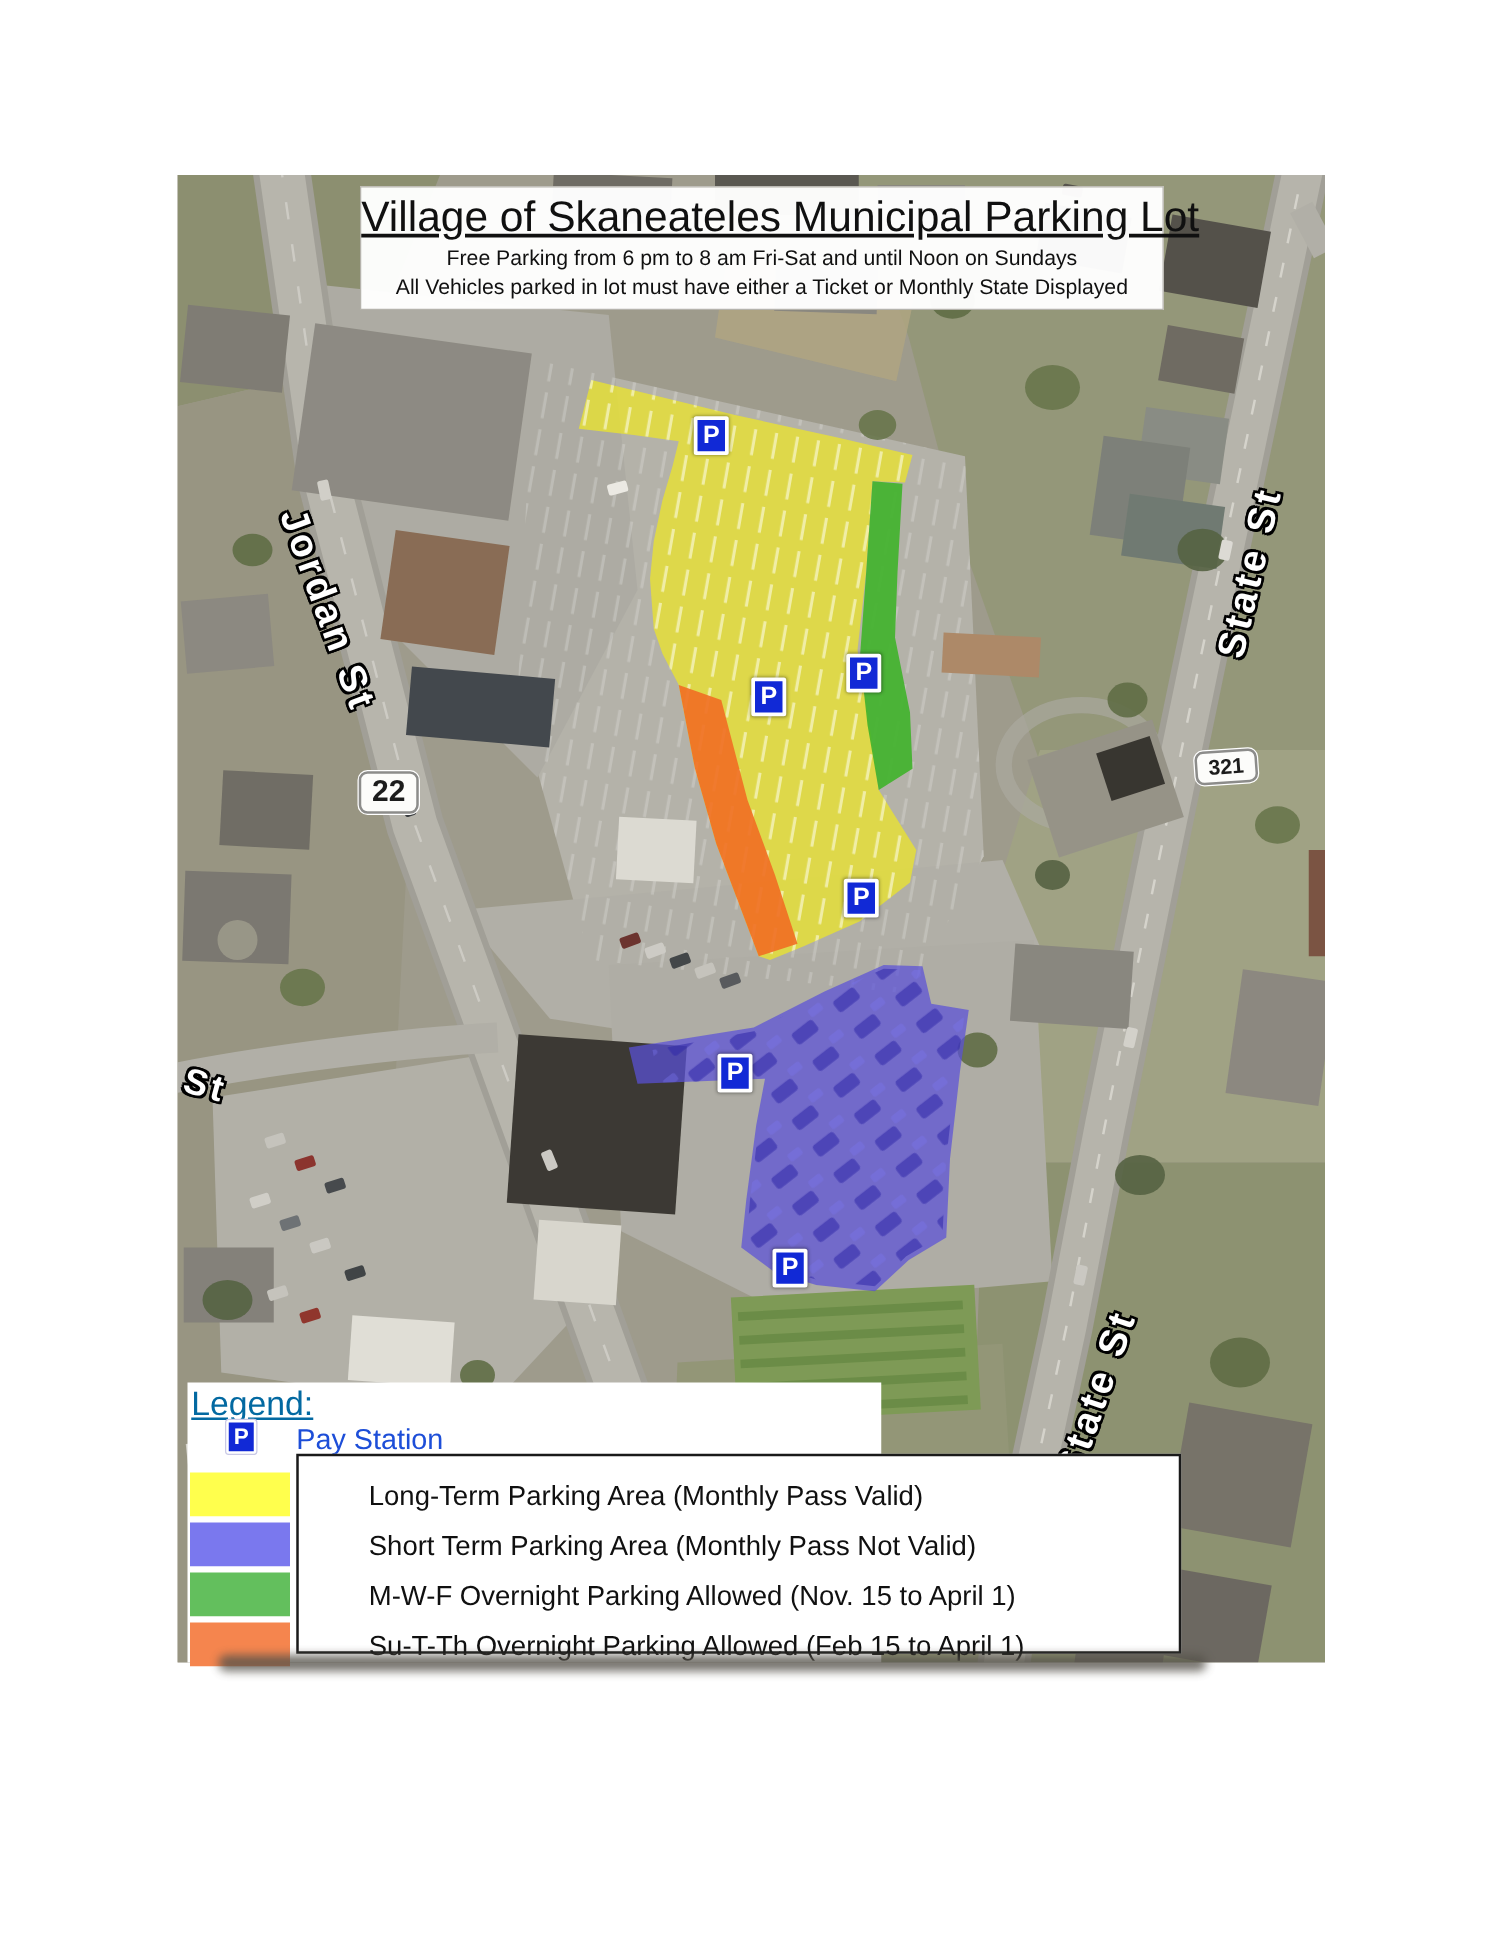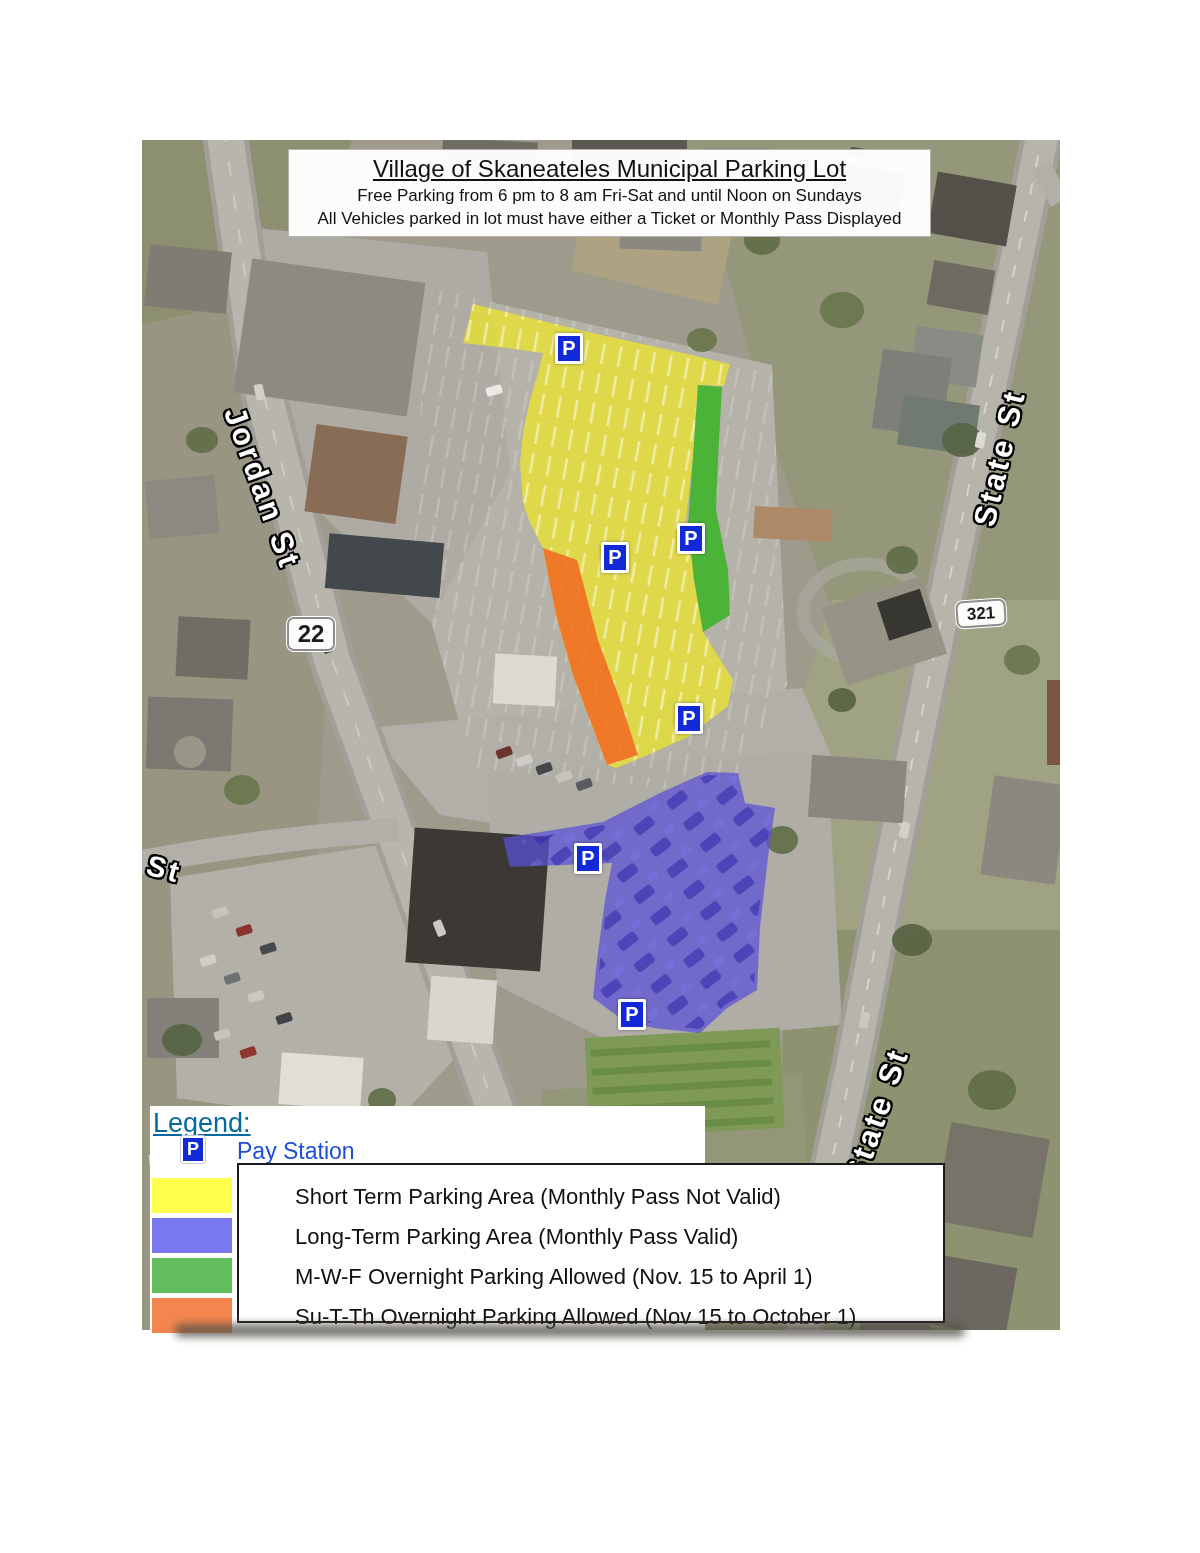--- a/index.html
+++ b/index.html
@@ -21,21 +21,21 @@
     color:#1c1c1c;font-weight:700;text-align:center;box-shadow:0 0 0 1px #ffffff;}
   .shield22{left:145px;top:477px;width:44px;height:30px;font-size:24px;line-height:30px;}
   .shield321{left:814px;top:460px;width:46px;height:23px;font-size:17px;line-height:23px;transform:rotate(-4deg);}
   
   .pmark{position:absolute;width:22px;height:25px;background:#1129d6;border:3px solid #ffffff;
     border-radius:2px;color:#ffffff;font-weight:700;font-size:20px;line-height:24px;text-align:center;
     box-shadow:0 0 3px rgba(0,0,0,.45);}
   
   .titlebox{position:absolute;left:288px;top:149px;width:641px;background:rgba(255,255,255,.97);
     border:1px solid #b5b3ac;text-align:center;padding:5px 0 7px 0;color:#101010;}
-  .titlebox .t1{font-size:24px;text-decoration:underline;white-space:nowrap;}
+  .titlebox .t1{font-size:34px;text-decoration:underline;white-space:nowrap;}
   .titlebox .t2{font-size:17px;margin-top:3px;white-space:nowrap;}
   
   .legend-panel{position:absolute;left:150px;top:1106px;width:555px;height:224px;background:#ffffff;}
   .legend-heading{position:absolute;left:153px;top:1108px;font-size:27px;color:#0369a1;text-decoration:underline;}
   .legend-pmark{position:absolute;left:181px;top:1136px;width:20px;height:23px;background:#1129d6;
     border:2px solid #ffffff;outline:1px solid #c9c9e6;border-radius:2px;color:#fff;font-weight:700;
     font-size:18px;line-height:22px;text-align:center;}
   .legend-paylabel{position:absolute;left:237px;top:1138px;font-size:23px;color:#1d4ed8;}
   .legend-box{position:absolute;left:237px;top:1163px;width:708px;height:160px;background:#ffffff;
     border:2px solid #1a1a1a;box-sizing:border-box;padding-top:12px;}
@@ -204,40 +204,40 @@
     <div class="pmark" style="left:459px;top:402px;">P</div>
     <div class="pmark" style="left:535px;top:383px;">P</div>
     <div class="pmark" style="left:533px;top:563px;">P</div>
     <div class="pmark" style="left:432px;top:703px;">P</div>
     <div class="pmark" style="left:476px;top:859px;">P</div>
   </div>
 
   <div class="titlebox">
     <div class="t1">Village of Skaneateles Municipal Parking Lot</div>
     <div class="t2">Free Parking from 6 pm to 8 am Fri-Sat and until Noon on Sundays</div>
-    <div class="t2">All Vehicles parked in lot must have either a Ticket or Monthly Pass Displayed</div>
+    <div class="t2">All Vehicles parked in lot must have either a Ticket or Monthly State Displayed</div>
   </div>
 
   <div class="legend-panel"></div>
   <div class="legend-heading">Legend:</div>
   <div class="legend-pmark">P</div>
   <div class="legend-paylabel">Pay Station</div>
 
   <div class="legend-box">
     <div class="legend-row">
+      <span>Long-Term Parking Area (Monthly Pass Valid)</span>
+    </div>
+    <div class="legend-row">
       <span>Short Term Parking Area (Monthly Pass Not Valid)</span>
     </div>
     <div class="legend-row">
-      <span>Long-Term Parking Area (Monthly Pass Valid)</span>
-    </div>
-    <div class="legend-row">
       <span>M-W-F Overnight Parking Allowed (Nov. 15 to April 1)</span>
     </div>
     <div class="legend-row">
-      <span>Su-T-Th Overnight Parking Allowed (Nov 15 to October 1)</span>
+      <span>Su-T-Th Overnight Parking Allowed (Feb 15 to April 1)</span>
     </div>
   </div>
   <div class="swatch sw1" style="background: rgb(255, 255, 77);"></div>
   <div class="swatch sw2" style="background: rgb(122, 120, 238);"></div>
   <div class="swatch sw3" style="background: rgb(99, 191, 93);"></div>
   <div class="swatch sw4" style="background: rgb(245, 133, 78);"></div>
 
   <div class="edge-smudge"></div>
 </div>
 

